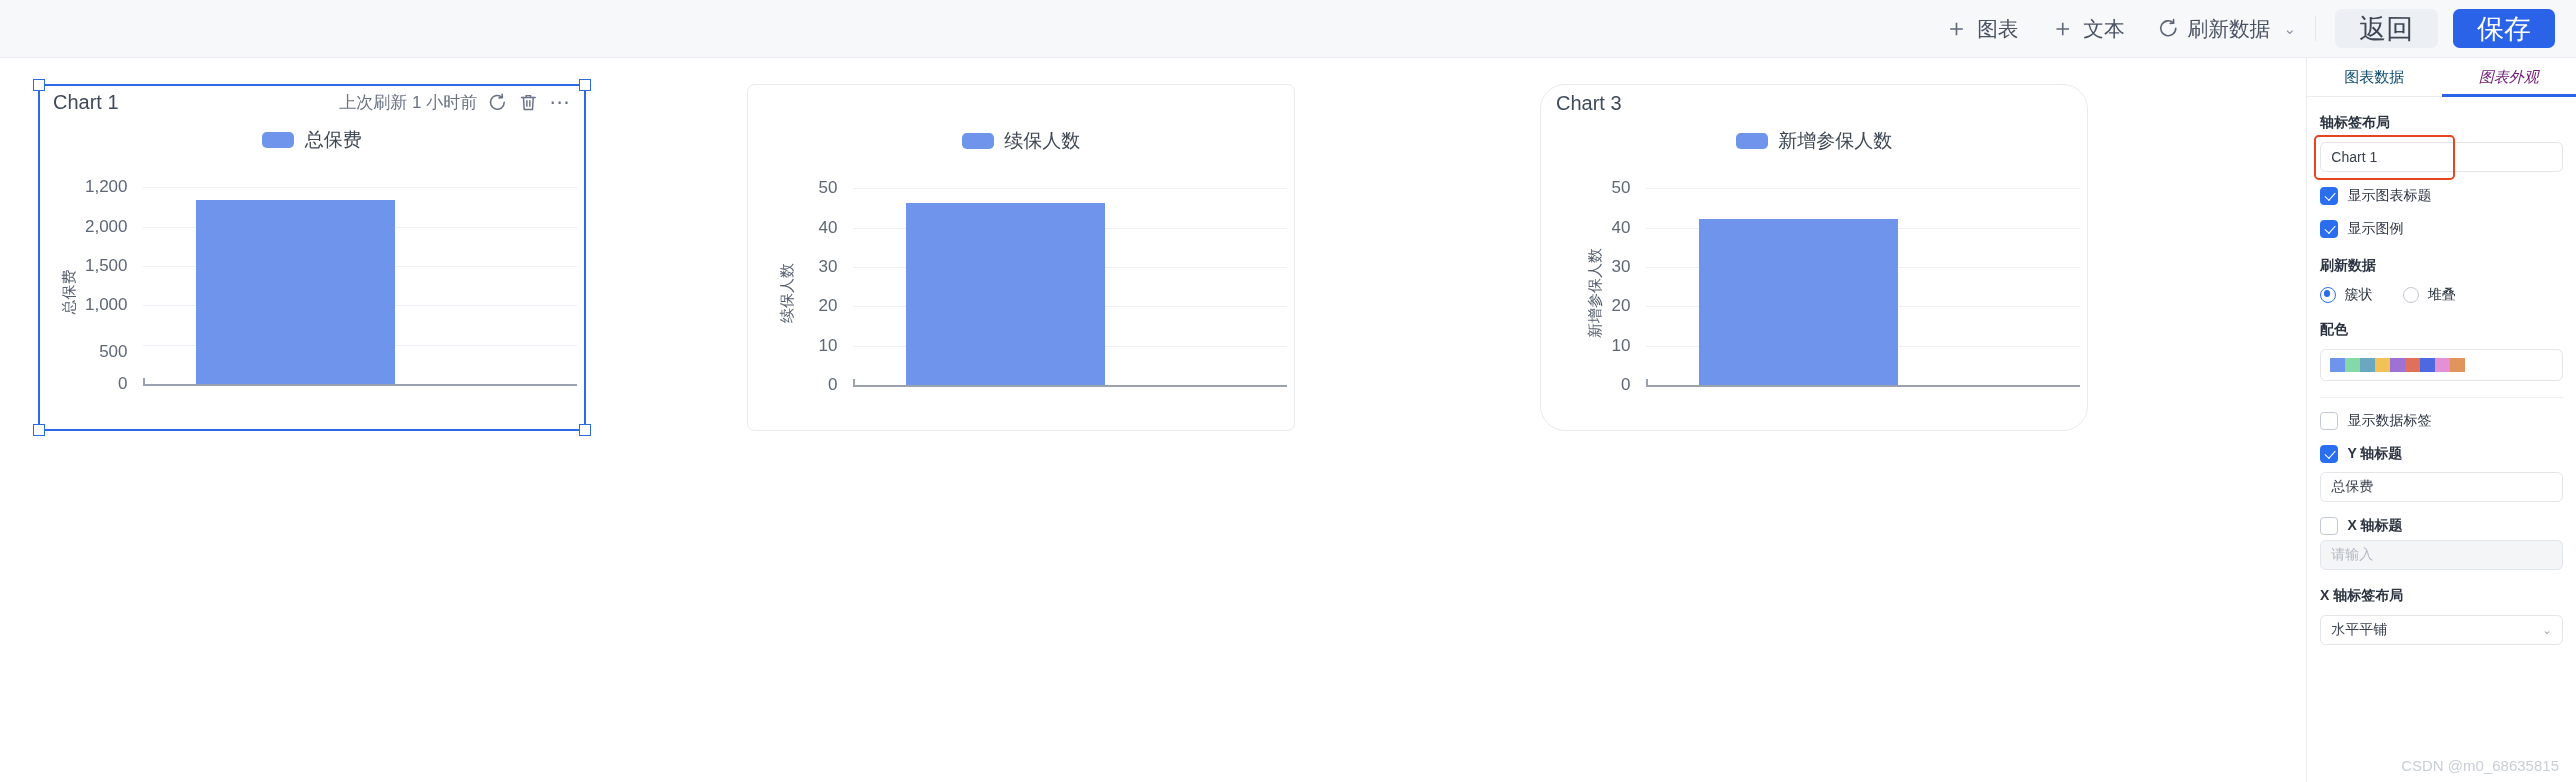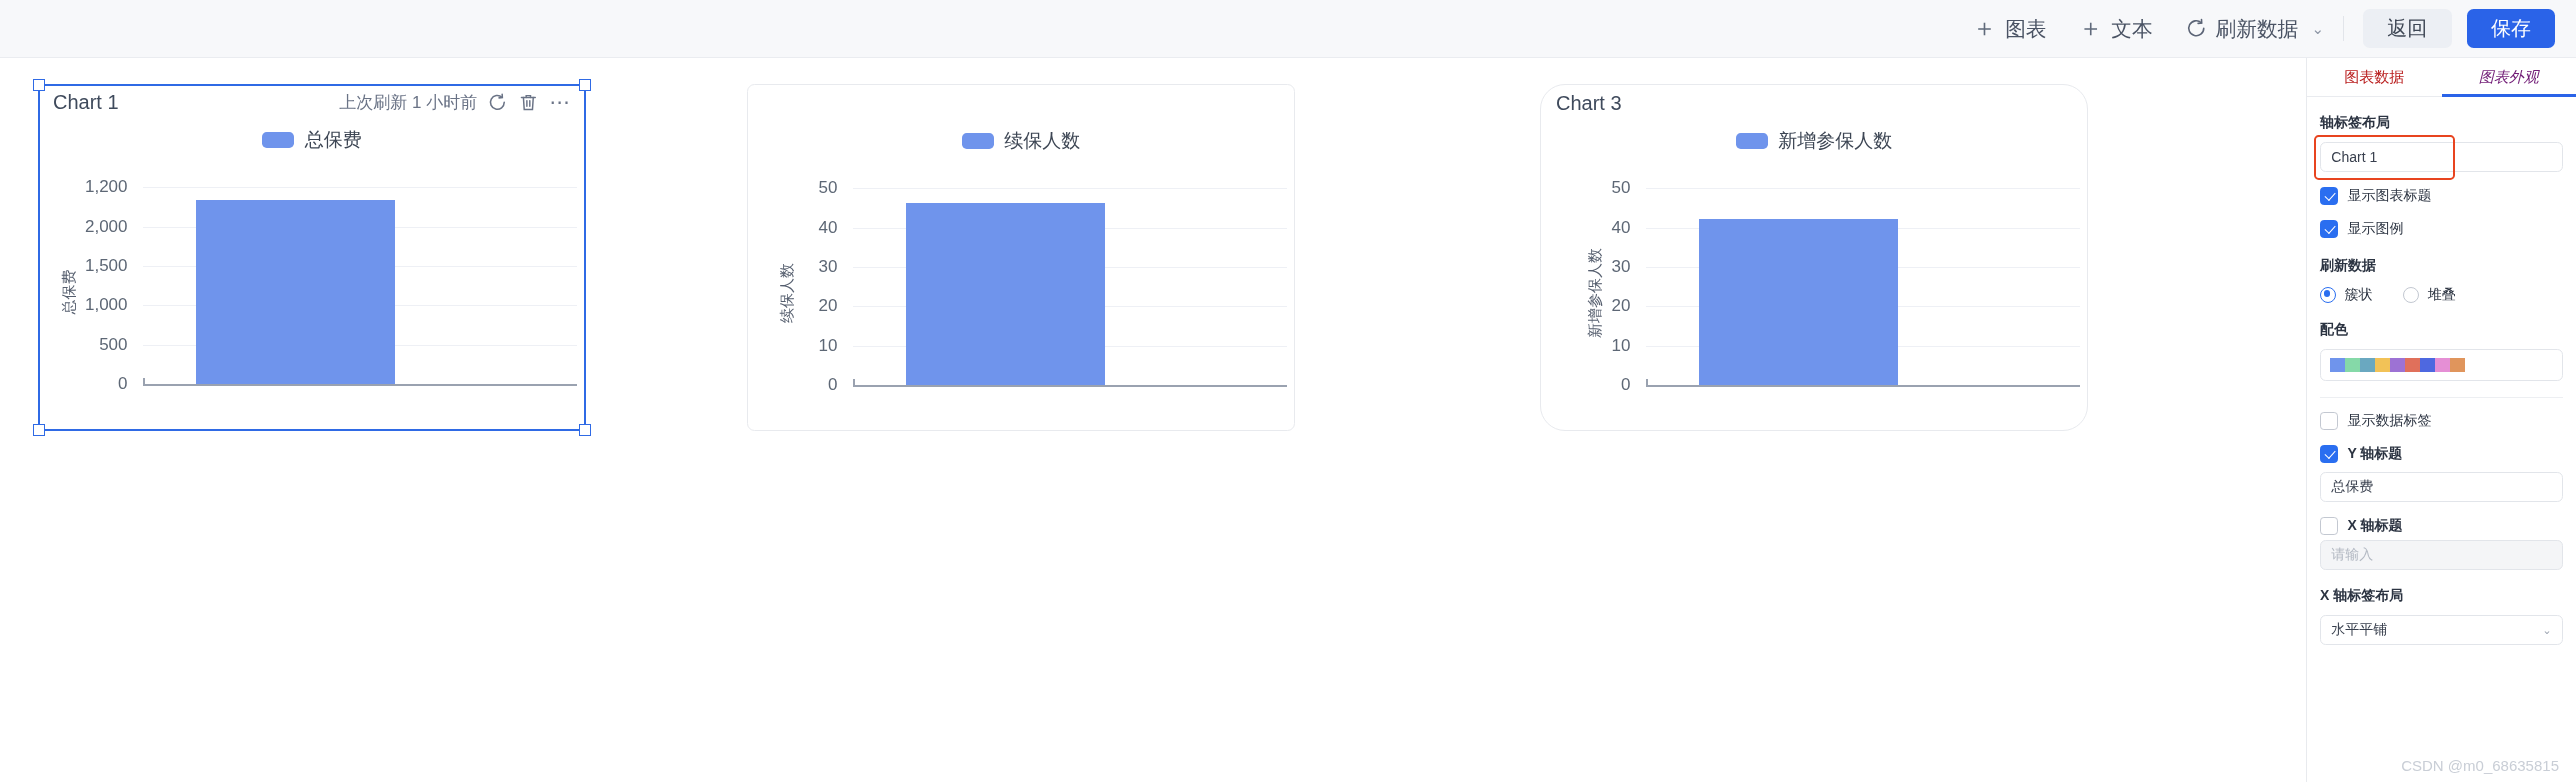--- a/index.html
+++ b/index.html
@@ -27,21 +27,21 @@
   .tb-refresh-ico {
     width: 22.5px; height: 22.5px; display: inline-block; position: relative;
   }
   .tb-refresh-ico svg { display: block; }
   .tb-caret {
     font-size: 15px; color: #8b94a3; margin-left: 1.9px; margin-right: 0;
     padding: 0 11.3px; cursor: pointer;
   }
   .tb-sep { width: 0.9px; height: 24.4px; background: #e2e5ea; margin: 0 19px 0 7.5px; }
   .btn {
-    font-size: 20px; border-radius: 6.6px; cursor: pointer;
+    font-size: 27px; border-radius: 6.6px; cursor: pointer;
     display: flex; align-items: center; justify-content: center;
     height: 39px; padding: 0 24.4px; white-space: nowrap;
   }
   .btn-back { background: #eceff4; color: #3d4654; margin-right: 15px; }
   .btn-save { background: #2a63e8; color: #ffffff; }
 
   
   .canvas {
     position: absolute; left: 0; top: 58px;
     width: 2306px; height: 725px; background: #ffffff;
@@ -123,21 +123,21 @@
   .panel {
     position: absolute; right: 0; top: 58px;
     width: 270px; height: 725px;
     background: #ffffff; border-left: 0.9px solid #e8eaee;
   }
   .panel-tabs {
     display: flex; height: 39px; border-bottom: 0.9px solid #e9ebef;
   }
   .ptab {
     flex: 1; display: flex; align-items: center; justify-content: center;
-    font-size: 15px; color: #b91c1c; cursor: pointer; position: relative;
+    font-size: 15px; color: #0c4a6e; cursor: pointer; position: relative;
   }
   .ptab.active { color: #701a75; font-style: italic; }
   .ptab.active::after {
     content: ""; position: absolute; bottom: -0.9px; left: 0; right: 0;
     height: 2.8px; background: #2a63e8;
   }
   .panel-body { padding: 17px 13px 0 13px; }
   .sec-label {
     font-size: 14px; font-weight: bold; color: #2c3442; margin-bottom: 10.3px;
   }
@@ -259,21 +259,21 @@
       <span class="legend-swatch" style="background:#6f94ec"></span>
       <span class="legend-label">总保费</span>
     </div>
     <div class="plot">
       <div class="ylabel">总保费</div>
       <div class="ytick-wrap">
         <div class="ytick" style="top:13px">1,200</div>
         <div class="ytick" style="top:53px">2,000</div>
         <div class="ytick" style="top:92px">1,500</div>
         <div class="ytick" style="top:131px">1,000</div>
-        <div class="ytick" style="top:171px">500</div>
+        <div class="ytick" style="top:178px">500</div>
         <div class="ytick" style="top:210px">0</div>
       </div>
       <div class="gridline" style="top:13px"></div>
       <div class="gridline" style="top:53px"></div>
       <div class="gridline" style="top:92px"></div>
       <div class="gridline" style="top:131px"></div>
       <div class="gridline" style="top:171px"></div>
       <div class="bar" style="left:158px; width:199px; top:26px; height:184px"></div>
       <div class="axisline" style="top:210px"></div>
       <div class="axis-tick-l" style="top:204px"></div>

